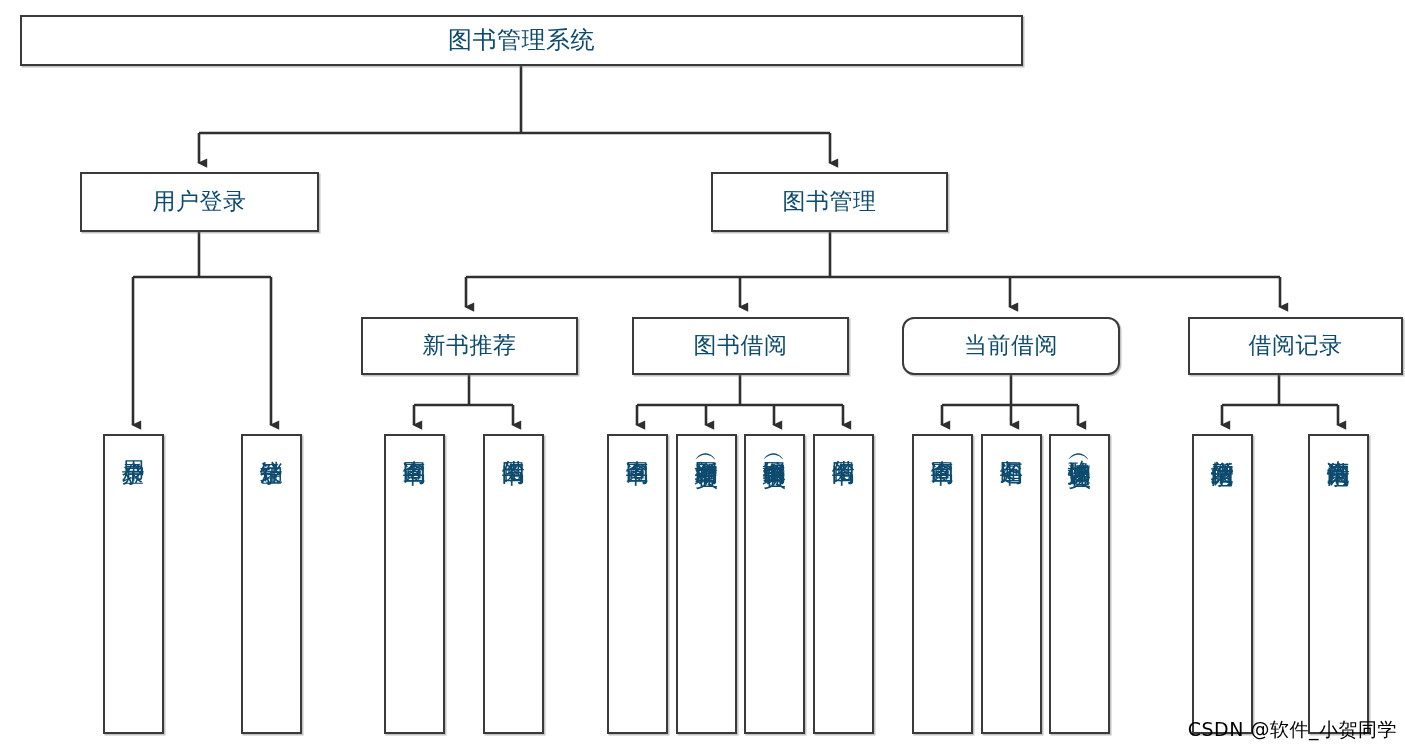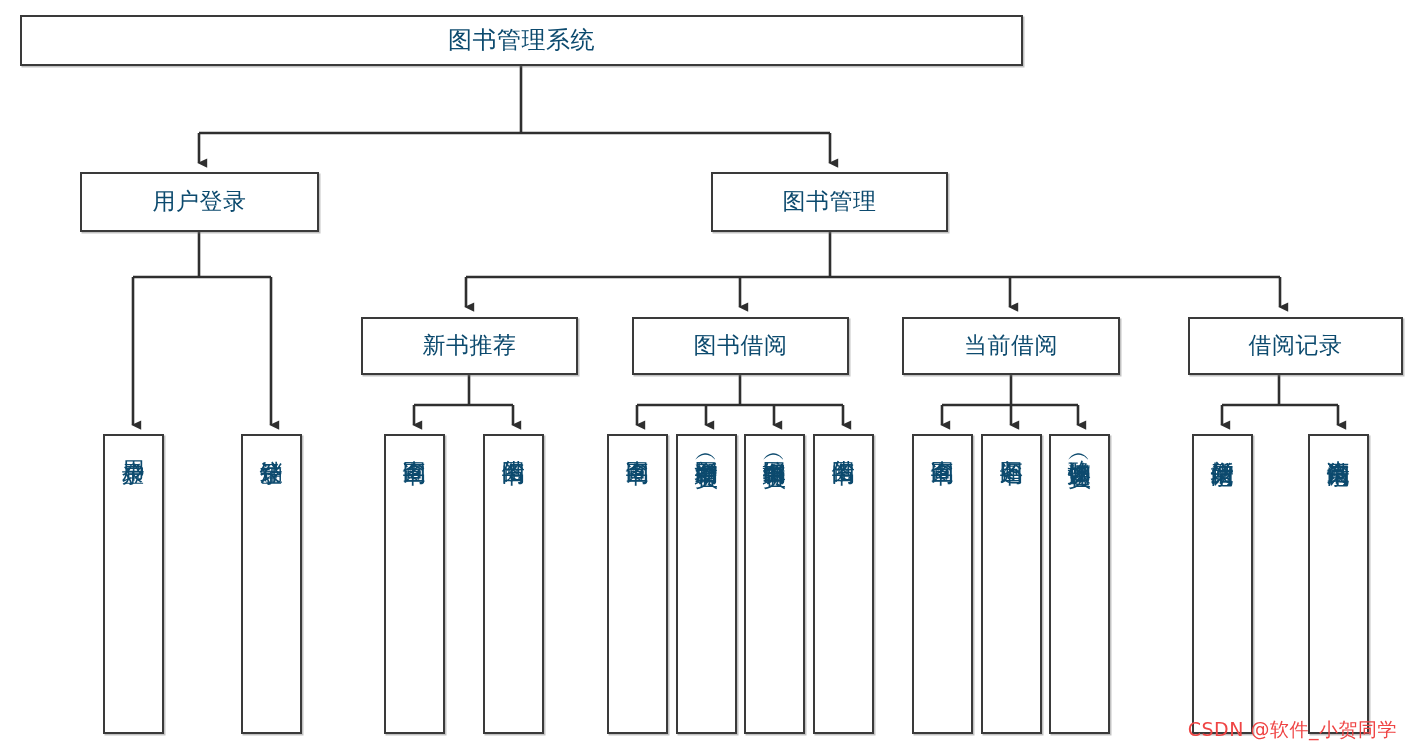--- a/index.html
+++ b/index.html
@@ -67,21 +67,21 @@
     max-height: 278px;
   }
   .node.v.tall .lbl {
     max-height: 286px;
   }
   .watermark {
     position: absolute;
     right: 8px;
     bottom: 4px;
     font-size: 19px;
-    color: #ef4444;
+    color: #000000;
     white-space: nowrap;
     z-index: 3;
     letter-spacing: 0.5px;
   }
 </style>
 </head>
 <body>
 
 <div id="canvas">
 
@@ -145,21 +145,21 @@
   <div class="node h" style="left:711px; top:172px; width:237px; height:60px;">
     <span class="lbl">图书管理</span>
   </div>
 
   <div class="node h" style="left:632px; top:317px; width:217px; height:58px;">
     <span class="lbl">图书借阅</span>
   </div>
   <div class="node h" style="left:361px; top:317px; width:217px; height:58px;">
     <span class="lbl">新书推荐</span>
   </div>
-  <div class="node h" style="left:902px; top:317px; width:218px; height:58px;">
+  <div class="node h" style="left:902px; top:317px; width:218px; height:58px;border-radius:12px;">
     <span class="lbl">当前借阅</span>
   </div>
   <div class="node h" style="left:1188px; top:317px; width:215px; height:58px;">
     <span class="lbl">借阅记录</span>
   </div>
 
   <div class="node v" style="left:103px; top:434px; width:61px; height:300px;">
     <span class="lbl">用户登录</span>
   </div>
   <div class="node v" style="left:241px; top:434px; width:61px; height:300px;">

